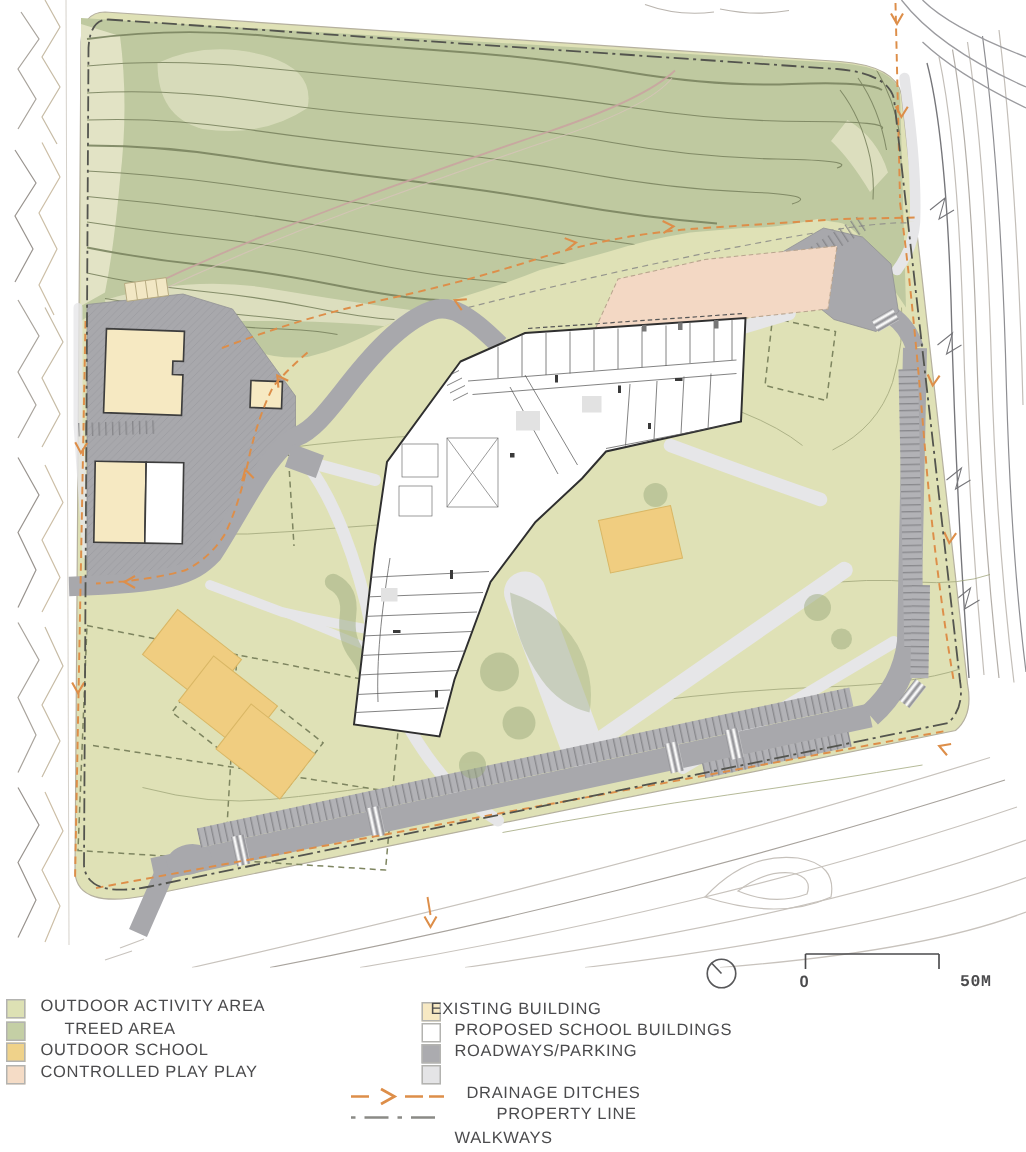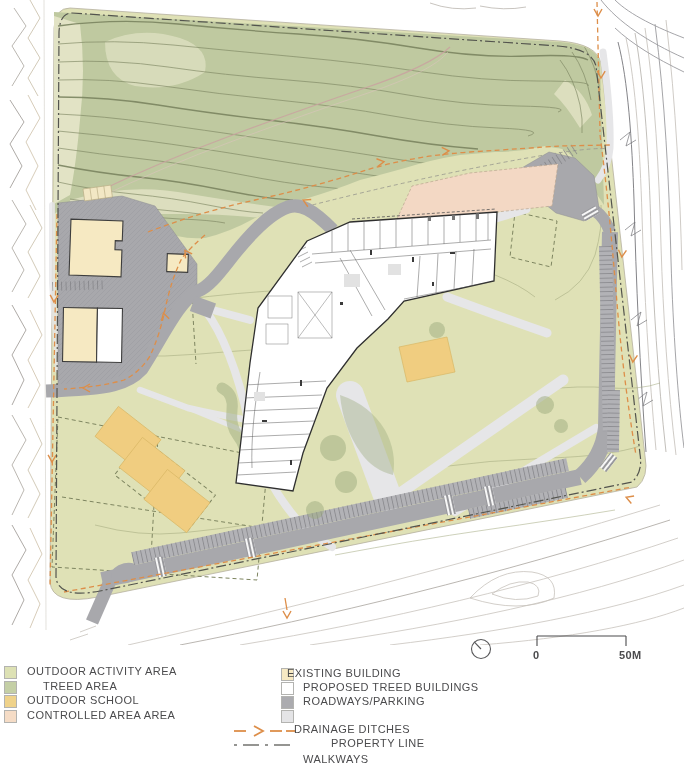--- a/index.html
+++ b/index.html
@@ -340,50 +340,50 @@
   <div class="lg-row" style="top:35px;">
     <span class="sw" style="left: 4px; background-color: rgb(196, 207, 165);"></span>
     <span class="lbl" style="left:27px;margin-left:16px;">TREED AREA</span>
   </div>
   <div class="lg-row" style="top:49px;">
     <span class="sw" style="left: 4px; background-color: rgb(239, 210, 138);"></span>
     <span class="lbl" style="left:27px;">OUTDOOR SCHOOL</span>
   </div>
   <div class="lg-row" style="top:64px;">
     <span class="sw" style="left: 4px; background-color: rgb(245, 220, 198);"></span>
-    <span class="lbl" style="left:27px;">CONTROLLED AREA AREA</span>
+    <span class="lbl" style="left:27px;">CONTROLLED PLAY PLAY</span>
   </div>
 
   <div class="lg-row" style="top:22px;">
     <span class="sw" style="left: 281px; background-color: rgb(247, 233, 195);"></span>
     <span class="lbl" style="left:287px;">EXISTING BUILDING</span>
   </div>
   <div class="lg-row" style="top:36px;">
     <span class="sw" style="left: 281px; background-color: rgb(255, 255, 255);"></span>
-    <span class="lbl" style="left:303px;">PROPOSED TREED BUILDINGS</span>
+    <span class="lbl" style="left:303px;">PROPOSED SCHOOL BUILDINGS</span>
   </div>
   <div class="lg-row" style="top:50px;">
     <span class="sw" style="left: 281px; background-color: rgb(171, 171, 175);"></span>
     <span class="lbl" style="left:303px;">ROADWAYS/PARKING</span>
   </div>
   <div class="lg-row" style="top:64px;">
     <span class="sw" style="left: 281px; background-color: rgb(228, 228, 230);"></span>
     <span class="lbl" style="left:303px;margin-top:44px;">WALKWAYS</span>
   </div>
 
   <div class="lg-row" style="top:78px;">
     <svg class="sym" width="64" height="12">
       <g stroke="#dd8e49" stroke-width="1.8" fill="none">
         <path d="M2,6 H14"></path>
             <path d="M22,1 L31,6 L22,11"></path>
             <path d="M38,6 H50"></path>
             <path d="M54,6 H64"></path>
       </g>
     </svg>
-    <span class="lbl" style="left:294px;">DRAINAGE DITCHES</span>
+    <span class="lbl" style="left:311px;">DRAINAGE DITCHES</span>
   </div>
   <div class="lg-row" style="top:92px;">
     <svg class="sym" width="64" height="12">
       <g stroke="#8a8a86" stroke-width="1.8" fill="none">
         <path d="M2,6 H5"></path>
             <path d="M11,6 H27"></path>
             <path d="M33,6 H36"></path>
             <path d="M42,6 H58"></path>
       </g>
     </svg>
@@ -393,15 +393,15 @@
 
 <svg style="position:absolute;left:468px;top:636px;" width="26" height="26">
   <circle cx="13" cy="13" r="9.5" fill="none" stroke="#58585a" stroke-width="1.1"></circle>
   <line x1="13" y1="13" x2="6.2" y2="5.8" stroke="#58585a" stroke-width="1.1"></line>
 </svg>
 
 <svg style="position:absolute;left:531px;top:632px;" width="102" height="18">
   <path d="M6,4 H95 M6,4 V14 M95,4 V14" fill="none" stroke="#4b4b4d" stroke-width="1.1"></path>
 </svg>
 <span class="scale-num" style="left:533px;top:649px;">0</span>
-<span class="scale-num" style="left:619px;top:649px;">50M</span>
+<span class="scale-num" style="left:640px;top:649px;font-family:Liberation Mono, monospace;">50M</span>
 
 </div>
 
 </body></html>

